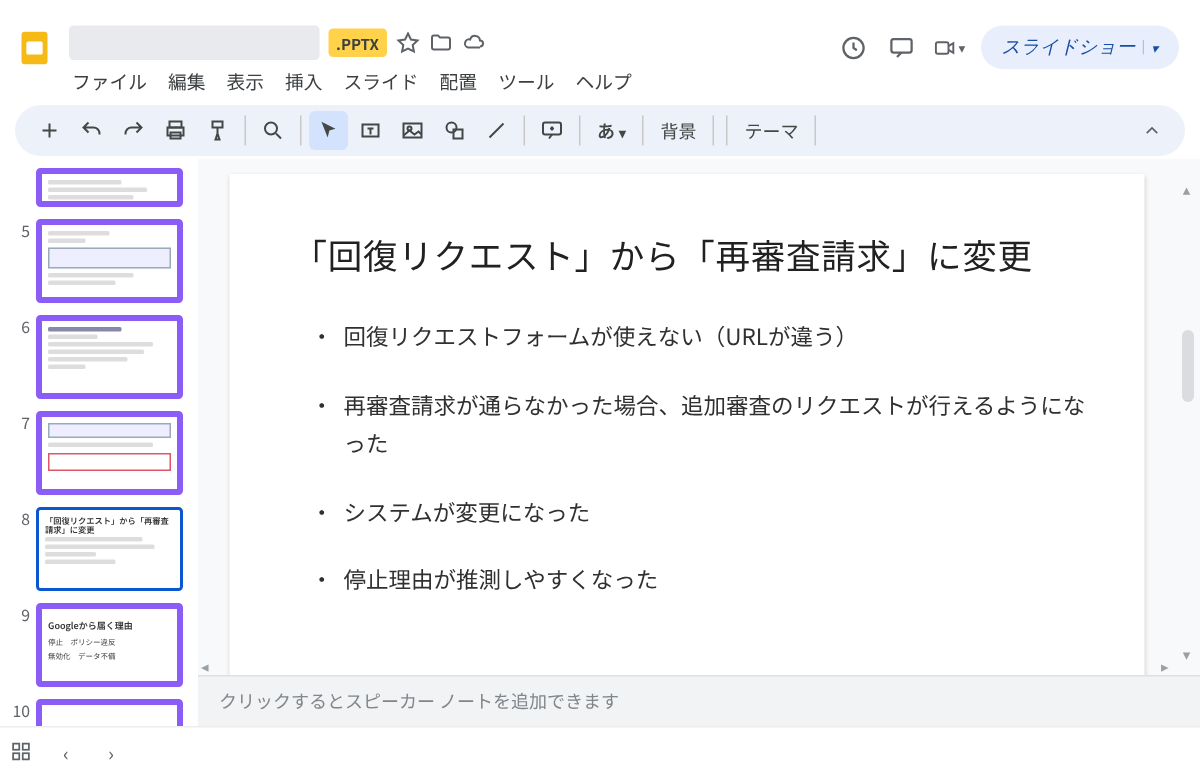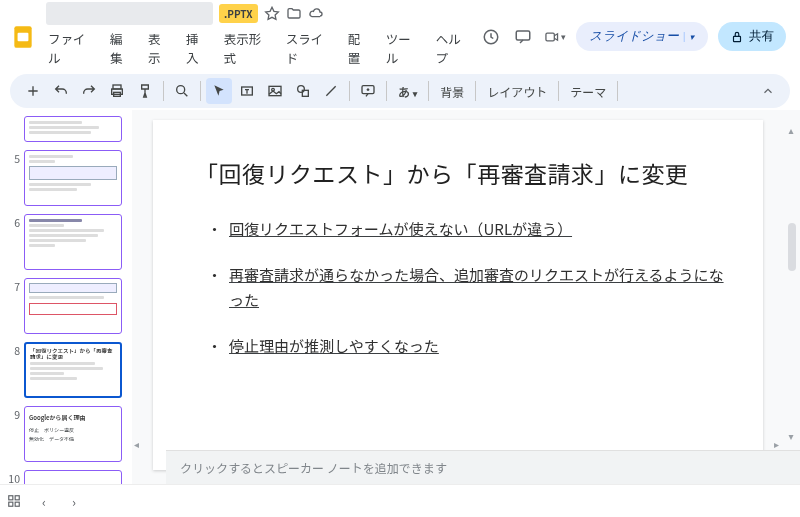--- a/index.html
+++ b/index.html
@@ -1,20 +1,20 @@
 <!DOCTYPE html>
 <html><head>
 <meta charset="utf-8">
 <style>
 * { box-sizing: border-box; margin: 0; padding: 0; }
 body { font-family: "Hiragino Sans", "Noto Sans JP", Arial, sans-serif; font-size: 13px; color: #3c4043; background: #fff; overflow: hidden; }
 .app { width: 800px; height: 517px; display: flex; flex-direction: column; }
 
 
-.titlebar { display: flex; align-items: center; padding: 2px 14px 0 8px; gap: 8px; }
+.titlebar { display: flex; align-items: flex-start; padding: 17px 14px 0 8px; gap: 8px; }
 .logo { width: 30px; height: 30px; border-radius: 4px; display:flex;align-items:center;justify-content:center;}
 .logo svg { width: 26px; height: 26px; }
 .titlearea { flex: 1; display:flex;flex-direction:column;gap:2px; }
 .titleline { display:flex; align-items:center; gap: 6px; }
 .doc-title { color:#5f6368; font-size: 15px; background:#e8eaed; border-radius:3px; padding:1px 28px 1px 4px;}
 .badge-pptx { background:#ffd24a; color:#3c4043; font-size:10px; font-weight:700; border-radius:3px; padding:2px 5px;}
 .title-icon { color:#5f6368; width:16px;height:16px;display:flex;align-items:center;justify-content:center; }
 .menurow { display:flex; gap: 14px; font-size:12.5px; padding:2px 0 4px 2px; color:#3c4043;}
 .menurow span{ cursor:default; }
 .right-actions{ display:flex; align-items:center; gap:10px;}
@@ -31,44 +31,44 @@
 .tb-sep{ width:1px; height:20px; background:#c7c7c7; margin:0 3px;}
 .tb-text{ font-size:12px; color:#444746; padding:0 6px;}
 .tb-spacer{flex:1}
 .collapse{width:24px;height:24px;display:flex;align-items:center;justify-content:center;color:#5f6368;}
 
 
 .body{ flex:1; display:flex; min-height:0;}
 .sidebar{ width:132px; overflow-y:auto; padding:6px 2px 6px 6px;}
 .thumb-row{ display:flex; gap:4px; margin-bottom:8px; align-items:flex-start;}
 .thumb-num{ width:14px; text-align:right; font-size:10.5px; color:#5f6368; padding-top:1px;}
-.thumb{ width:98px; height:56px; background:#fff; border:1px solid #8b5cf6; border-radius:3px; font-size:5px; padding:4px; overflow:hidden; position:relative;}
+.thumb{ width:98px; height:56px; background:#fff; border:4px solid #8b5cf6; border-radius:3px; font-size:5px; padding:4px; overflow:hidden; position:relative;}
 .thumb.sel{ border:2px solid #0b57d0;}
 .thumb.partial{height:26px;}
 .thumb .tline{height:3px;background:#ddd;margin-bottom:2px;border-radius:1px;}
 .thumb .tblock{background:#eef;border:0.5px solid #9ab;height:14px;margin-top:3px;}
 .thumb .tbox{border:0.5px solid #d56;height:12px;margin-top:4px;}
 .thumb .ttitle{font-size:5.5px;color:#333;font-weight:600;margin-bottom:2px;line-height:1.1;}
 .thumb-controls{ display:flex; align-items:center; gap:14px; padding:8px 6px; border-top:1px solid #ededed; color:#5f6368;}
 .thumb-controls .ic{width:16px;height:16px;display:flex;align-items:center;justify-content:center;}
 
 .main{ flex:1; display:flex; flex-direction:column; background:#f8f9fa; position:relative; min-width:0;}
 .canvas-wrap{ flex:1; display:flex; align-items:flex-start; justify-content:center; padding:10px 22px 8px 6px; min-height:0;}
 .slide{ width: 610px; height: 350px; background:#fff; box-shadow:0 1px 3px rgba(0,0,0,.18); padding:36px 38px 24px 42px;}
 .slide-title{ font-size:23px; color:#212121; font-weight:400; margin-bottom:26px; letter-spacing:.5px;}
-.slide ul{ list-style:none; padding-left:16px;text-decoration:underline;}
+.slide ul{ list-style:none; padding-left:16px;}
 .slide li{ font-size:15px; color:#303030; margin-bottom:20px; line-height:1.7; position:relative; padding-left:18px;}
 .slide li::before{ content:"・"; position:absolute; left:-4px; }
 
 .scroll-right{ position:absolute; right:4px; top:12px; bottom:46px; width:10px;}
 .scroll-right .thumb-s{position:absolute; right:0; top:32%; width:8px; height:48px; background:#dadce0; border-radius:4px;}
 .scroll-right .arrow{position:absolute;left:0;width:10px;height:10px;color:#9aa0a6;font-size:10px;text-align:center;}
 .scroll-bottom{ position:absolute; left:0; right:14px; bottom:36px; height:12px;}
 .scroll-bottom .arrow{position:absolute;top:0;width:10px;height:10px;color:#9aa0a6;font-size:10px;}
-.speaker{ height:34px; background:#f1f3f4; border-top:1px solid #e0e0e0; display:flex; align-items:center; padding:0 14px; font-size:12px; color:#80868b;margin-left:34px;}
+.speaker{ height:34px; background:#f1f3f4; border-top:1px solid #e0e0e0; display:flex; align-items:center; padding:0 14px; font-size:12px; color:#80868b;}
 
 svg{display:block}
 </style>
 </head>
 <body>
 
 <div class="app">
 
   <div class="titlebar">
     <div class="logo">
@@ -95,21 +95,20 @@
           <svg width="16" height="16" viewBox="0 0 24 24" fill="none" stroke="currentColor" stroke-width="2">
               <path d="M18 15a3 3 0 000-6 5 5 0 00-9.8-1A4 4 0 006 16h12"></path>
             </svg>
         </span>
       </div>
       <div class="menurow">
         <span>ファイル</span>
         <span>編集</span>
         <span>表示</span>
         <span>挿入</span>
-        <span>表示形式</span>
         <span>スライド</span>
         <span>配置</span>
         <span>ツール</span>
         <span>ヘルプ</span>
       </div>
     </div>
     <div class="right-actions">
       <div class="ra-icon">
           <svg width="18" height="18" viewBox="0 0 24 24" fill="none" stroke="currentColor" stroke-width="2">
             <path d="M3 12a9 9 0 109-9 9 9 0 00-9 9zm9-5v5l3 2"></path>
@@ -126,27 +125,20 @@
             <rect x="3" y="6" width="13" height="12" rx="2"></rect>
             <path d="M16 10l5-3v10l-5-3"></path>
           </svg>
           <span style="font-size:9px">▾</span>
         </div>
       <button class="slideshow-btn">
           <span>スライドショー</span>
           <span class="dot">|</span>
           <span style="font-size:9px">▾</span>
         </button>
-      <button class="share-btn">
-        <svg width="14" height="14" viewBox="0 0 24 24" fill="none" stroke="currentColor" stroke-width="2">
-            <rect x="6" y="11" width="12" height="9" rx="1"></rect>
-            <path d="M9 11V7a3 3 0 116 0v4"></path>
-          </svg>
-        <span>共有</span>
-      </button>
     </div>
   </div>
 
   <div class="toolbar">
     <div class="tb-btn">
         <svg width="16" height="16" viewBox="0 0 24 24" stroke="currentColor" fill="none" stroke-width="2">
           <path d="M12 5v14M5 12h14"></path>
         </svg>
       </div>
     <div class="tb-btn">
@@ -214,21 +206,20 @@
           <rect x="3" y="4" width="18" height="12" rx="2"></rect>
           <path d="M9 20l3-4"></path>
           <path d="M12 8v4M10 10h4"></path>
         </svg>
       </div>
     <div class="tb-sep"></div>
     <div class="tb-text" style="font-weight:600"><span>あ</span> <span style="font-size:9px">▾</span></div>
     <div class="tb-sep"></div>
     <div class="tb-text">背景</div>
     <div class="tb-sep"></div>
-    <div class="tb-text">レイアウト</div>
     <div class="tb-sep"></div>
     <div class="tb-text">テーマ</div>
     <div class="tb-sep"></div>
     <div class="tb-spacer"></div>
     <div class="collapse">
         <svg width="14" height="14" viewBox="0 0 24 24" stroke="currentColor" fill="none" stroke-width="2">
           <path d="M6 15l6-6 6 6"></path>
         </svg>
       </div>
   </div>
@@ -297,20 +288,21 @@
 
     </div>
 
     <div class="main">
       <div class="canvas-wrap">
         <div class="slide">
           <div class="slide-title">「回復リクエスト」から「再審査請求」に変更</div>
           <ul>
             <li>回復リクエストフォームが使えない（URLが違う）</li>
             <li>再審査請求が通らなかった場合、追加審査のリクエストが行えるようになった</li>
+            <li>システムが変更になった</li>
             <li>停止理由が推測しやすくなった</li>
           </ul>
         </div>
       </div>
       <div class="scroll-right">
         <div class="arrow" style="top:0">▴</div>
         <div class="thumb-s"></div>
         <div class="arrow" style="bottom:0">▾</div>
       </div>
       <div class="scroll-bottom">

